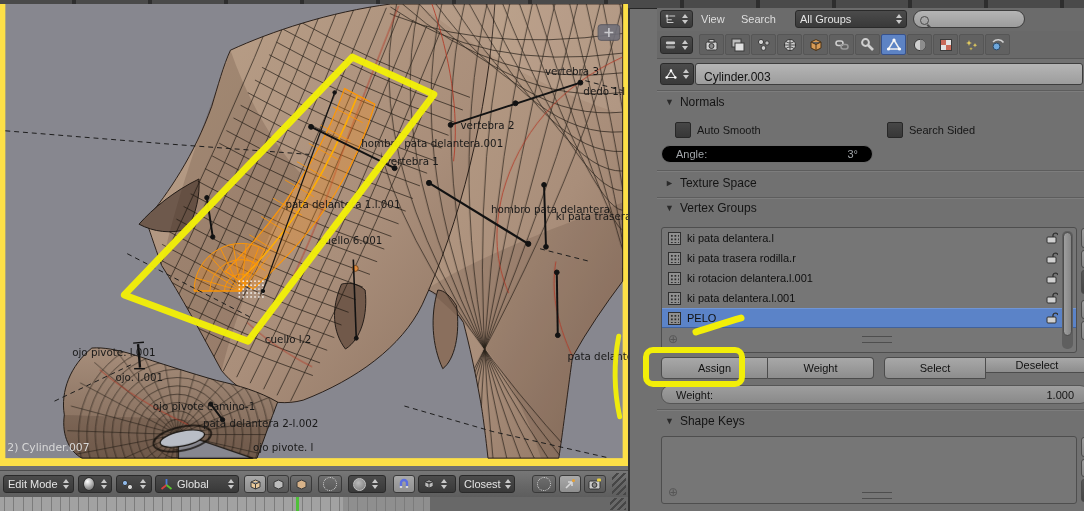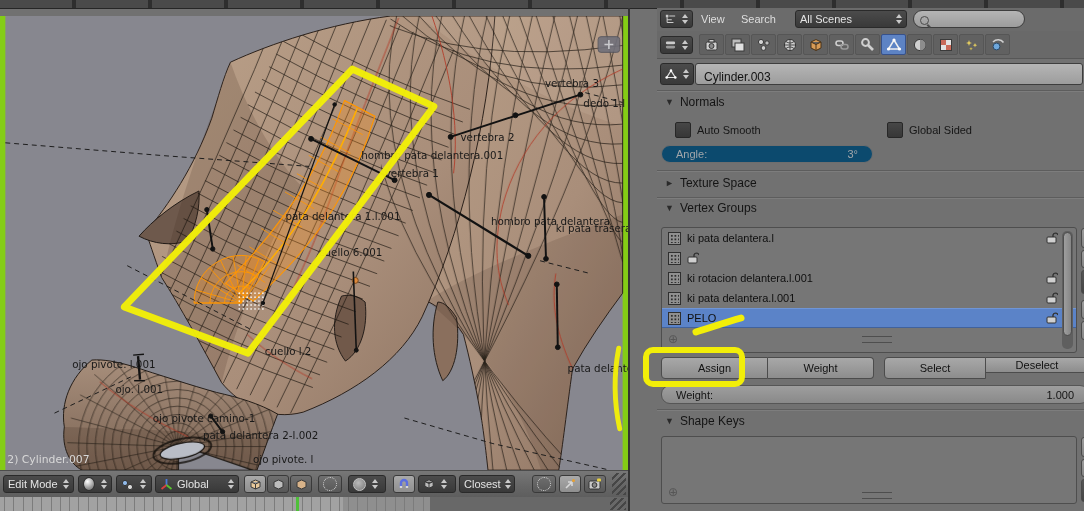--- a/index.html
+++ b/index.html
@@ -3,21 +3,21 @@
 <meta charset="utf-8">
 <style>
   html,body{margin:0;padding:0;background:#222;}
   #screen{position:relative;width:1084px;height:511px;overflow:hidden;
     font-family:"Liberation Sans","DejaVu Sans",sans-serif;font-size:11px;
     background:#717171;-webkit-font-smoothing:antialiased;}
   .a{position:absolute;}
   
   #topstrip{left:0;top:0;width:1084px;height:8px;background:repeating-linear-gradient(90deg,#4a4a4a 0 72px,#2e2e2e 72px 76px);border-bottom:1px solid #262626;}
   
-  #vpwrap{left:0;top:16px;width:628px;height:462px;background:#84cc16;}
+  #vpwrap{left:0;top:4px;width:628px;height:462px;background:#fde047;}
   #vheader{left:0;top:470px;width:628px;height:26px;background:linear-gradient(#777,#666 60%,#5e5e5e);border-top:1px solid #4c4c4c;border-bottom:1px solid #414141;display:flex;align-items:center;}
   #timeline{left:0;top:497px;width:628px;height:14px;background:#686868;overflow:hidden;}
   #tlight{left:0;top:0;width:343px;height:14px;background:#a2a2a2;}
   #tmid{left:343px;top:0;width:87px;height:14px;background:#8f8f8f;}
   .tick{position:absolute;top:0;width:1px;height:14px;background:#7c7c7c;}
   #framemarker{top:0;width:3px;height:14px;background:#4fc03a;}
   .grip{background:repeating-linear-gradient(135deg,transparent 0 3px,#464646 3px 5px);}
   
   .dbtn{background:linear-gradient(#4b4b4b,#393939);border:1px solid #2a2a2a;border-radius:3px;color:#e4e4e4;height:18px;display:flex;align-items:center;padding:0 4px;gap:4px;box-sizing:border-box;}
   .tbtn{background:linear-gradient(#6f6f6f,#585858);border:1px solid #3a3a3a;border-radius:3px;height:18px;width:22px;display:flex;align-items:center;justify-content:center;box-sizing:border-box;}
@@ -33,21 +33,21 @@
   #props{left:630px;top:8px;width:454px;height:503px;background:#717171;margin-left:27px;}
   #pdivider{left:628px;top:8px;width:2px;height:503px;background:#333;}
   #phead{left:0;top:0;width:454px;height:23px;background:#6b6b6b;border-bottom:1px solid #595959;}
   #ptabs{left:0;top:23px;width:454px;height:27px;background:#696969;border-bottom:1px solid #575757;display:flex;align-items:center;}
   .menu-label{color:#dedede;font-size:11px;}
   .tab{width:25px;height:21px;margin-right:1px;border-radius:2px;display:flex;align-items:center;justify-content:center;background:#616161;border:1px solid #565656;box-sizing:border-box;}
   .tab.active{background:#5d83c4;border-color:#37518a;}
   .field-light{background:linear-gradient(#b5b5b5,#9d9d9d);border:1px solid #3e3e3e;border-radius:3px;color:#111;display:flex;align-items:flex-end;box-sizing:border-box;}
   .lbtn{background:linear-gradient(#a8a8a8,#8d8d8d);border:1px solid #4c4c4c;color:#111;display:flex;align-items:center;justify-content:center;box-sizing:border-box;}
   .slider{background:linear-gradient(#9e9e9e,#898989);border:1px solid #565656;border-radius:9px;color:#141414;display:flex;align-items:center;box-sizing:border-box;}
-  .slider.disabled{background:#0c4a6e;color:#a2a6aa;border-color:#6e6e6e;}
+  .slider.disabled{background:#000000;color:#a2a6aa;border-color:#6e6e6e;}
   .phdr{color:#141414;font-size:12px;display:flex;align-items:center;gap:6px;}
   .tri{font-size:9px;color:#2a2a2a;}
   .dragdots{color:#5c5c5c;font-weight:bold;letter-spacing:1px;font-size:10px;}
   .dragdots::after{content:"::::";}
   .sep{height:1px;background:#5d5d5d;box-shadow:0 1px 0 #7d7d7d;}
   .chk{width:14px;height:14px;background:linear-gradient(#474747,#373737);border:1px solid #272727;border-radius:2px;}
   .plabel{color:#161616;font-size:11px;text-align:center;}
   #vglist,#sklist{background:#767676;border:1px solid #4e4e4e;border-radius:3px;box-sizing:border-box;overflow:hidden;}
   .vgrow{position:relative;height:20px;display:flex;align-items:center;padding-left:6px;gap:6px;color:#0f0f0f;}
   .vgrow.active{background:#5b83c8;border-top:1px solid #6f95d6;border-bottom:1px solid #41629c;height:18px;}
@@ -548,21 +548,21 @@
             <path d="M5,2.5 H12 M2.5,4 V10 M2.5,7 H8 M2.5,10 H10" stroke="#ccc" stroke-width="1.2" fill="none"></path>
           </svg>
         <span class="ud">
             <i class="up"></i>
             <i class="dn"></i>
           </span>
       </div>
       <span class="a menu-label" style="left:44px;top:5px;">View</span>
       <span class="a menu-label" style="left:84px;top:5px;">Search</span>
       <div class="a dbtn" style="left:138px;top:2px;width:112px;">
-        <span>All Scenes</span>
+        <span>All Groups</span>
         <span class="ud" style="margin-left:auto">
             <i class="up"></i>
             <i class="dn"></i>
           </span>
       </div>
       <div class="a field-light" style="left:256px;top:2px;width:112px;height:18px;border-radius:9px;padding:0 6px;gap:5px;">
         <span class="mag"></span>
         <input style="border: none; background: transparent; outline: none; width: 80px; font-size: 11px;" value="">
       </div>
     </div>
@@ -683,21 +683,21 @@
     <div class="a sep" style="left:0;top:82px;width:454px;"></div>
 
     <div class="a phdr" style="left:8px;top:87px;">
       <span class="tri">▼</span>
       <span>Normals</span>
     </div>
     <span class="a dragdots" style="left:430px;top:89px;"></span>
     <div class="a chk" style="left:18px;top:114px;"></div>
     <span class="a plabel" style="left:40px;top:116px;">Auto Smooth</span>
     <div class="a chk" style="left:230px;top:114px;"></div>
-    <span class="a plabel" style="left:252px;top:116px;">Global Sided</span>
+    <span class="a plabel" style="left:252px;top:116px;">Search Sided</span>
     <div class="a slider disabled" style="left:4px;top:137px;width:212px;height:18px;padding:0 14px;">
       <span>Angle:</span>
       <span style="margin-left:auto">3°</span>
     </div>
 
     <div class="a sep" style="left:0;top:162px;width:454px;"></div>
 
     <div class="a phdr" style="left:8px;top:168px;">
       <span class="tri">►</span>
       <span>Texture Space</span>
@@ -716,20 +716,21 @@
           <div class="vgrow">
             <span class="vg-ico"></span>
             <span class="vgname">ki pata delantera.l</span>
             <span style="margin-right: 18px;"><svg width="12" height="13" viewBox="0 0 12 13">
                 <rect x="1" y="6" width="9" height="6" rx="1" fill="#cfcfcf" stroke="#333"></rect>
                 <path d="M7,6 V4 a2.6,2.6 0 0 1 5,0" fill="none" stroke="#333" stroke-width="1.4"></path>
               </svg></span>
           </div>
           <div class="vgrow">
             <span class="vg-ico"></span>
+            <span class="vgname">ki pata trasera rodilla.r</span>
             <span style="margin-right: 18px;"><svg width="12" height="13" viewBox="0 0 12 13">
                 <rect x="1" y="6" width="9" height="6" rx="1" fill="#cfcfcf" stroke="#333"></rect>
                 <path d="M7,6 V4 a2.6,2.6 0 0 1 5,0" fill="none" stroke="#333" stroke-width="1.4"></path>
               </svg></span>
           </div>
           <div class="vgrow">
             <span class="vg-ico"></span>
             <span class="vgname">ki rotacion delantera.l.001</span>
             <span style="margin-right: 18px;"><svg width="12" height="13" viewBox="0 0 12 13">
                 <rect x="1" y="6" width="9" height="6" rx="1" fill="#cfcfcf" stroke="#333"></rect>

